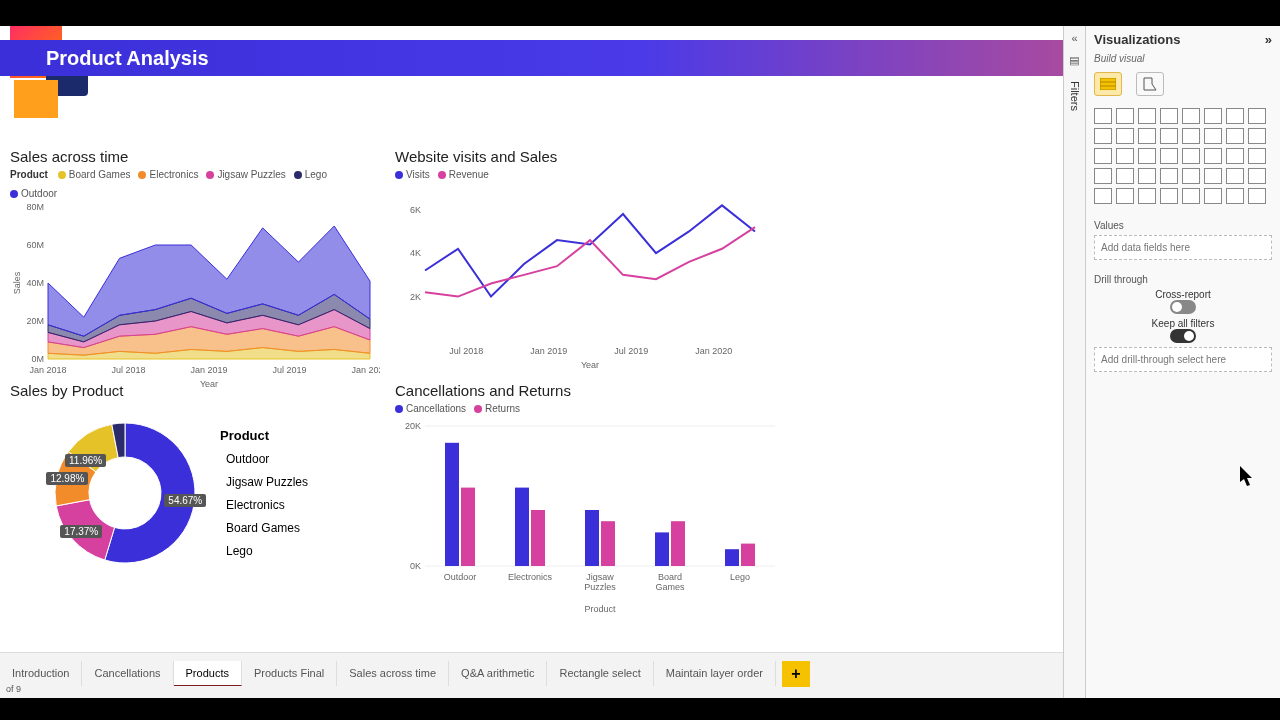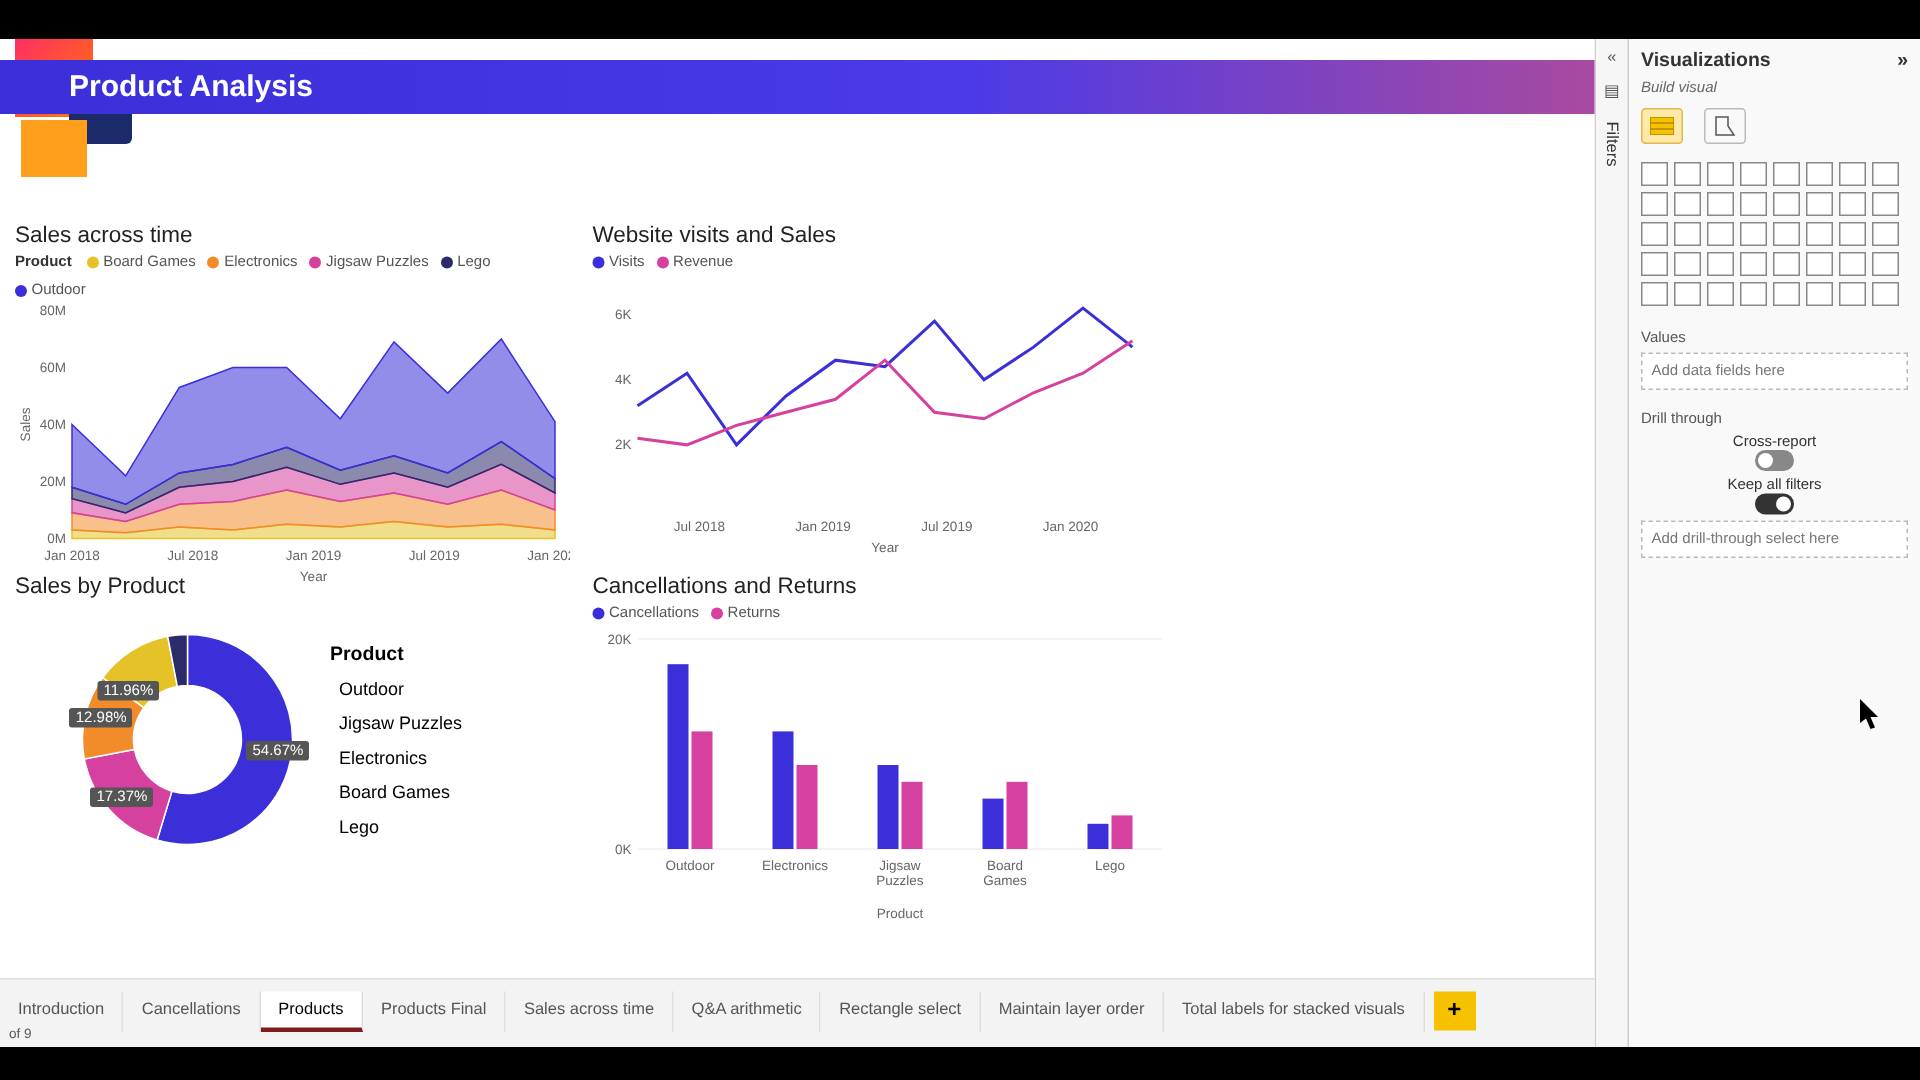--- a/index.html
+++ b/index.html
@@ -44,21 +44,21 @@
   .tile h3 { font-size:15px; font-weight:500; color:#222; margin-bottom:4px;}
   .legend { font-size:10px; color:#555; display:flex; flex-wrap:wrap; gap:8px; align-items:center; margin-bottom:2px;}
   .legend .lt { font-weight:600; color:#333; margin-right:2px;}
   .legend .li { display:flex; align-items:center; gap:3px;}
   .legend .dot{ width:8px; height:8px; border-radius:50%;}
   svg text { font-size:9px; fill:#666; }
 
   
   .page-tabs { position:absolute; left:0; right:0; bottom:0; height:46px; border-top:1px solid #ddd; background:#f3f3f3; display:flex; align-items:flex-start; padding-top:8px;}
   .page-tabs .tab { padding:6px 12px; font-size:11px; color:#555; border-right:1px solid #ddd; cursor:pointer; background:#f3f3f3;}
-  .page-tabs .tab.active { background:#fff; border-bottom:3px solid #7f1d1d; color:#000;}
+  .page-tabs .tab.active { background:#fff; border-bottom:1px solid #7f1d1d; color:#000;}
   .page-tabs .add { width:28px; height:26px; background:#f6c200; color:#000; display:flex; align-items:center; justify-content:center; margin-left:6px; cursor:pointer; font-weight:bold;}
   .page-counter { position:absolute; bottom:4px; left:6px; font-size:9px; color:#555;}
 
   
   .dlabel { position:absolute; background:#555; color:#fff; font-size:10px; padding:1px 4px; border-radius:2px;}
 
   .cursor-img { position:absolute; width:16px; height:22px; pointer-events:none;}
 </style>
 </head>
 <body>
@@ -219,21 +219,20 @@
     <div class="page-tabs">
       <div id="tabs-container" style="display:flex;">
           <div class="tab">Introduction</div>
           <div class="tab">Cancellations</div>
           <div class="tab active">Products</div>
           <div class="tab">Products Final</div>
           <div class="tab">Sales across time</div>
           <div class="tab">Q&amp;A arithmetic</div>
           <div class="tab">Rectangle select</div>
           <div class="tab">Maintain layer order</div>
-          <div class="tab">Total labels for stacked visuals</div>
         </div>
       <div class="add">+</div>
       <div class="page-counter">of 9</div>
     </div>
   </div>
 
   <div class="right-rail">
     <span class="chev">«</span>
     <span class="chev">▤</span>
     <span class="vlabel">Filters</span>

